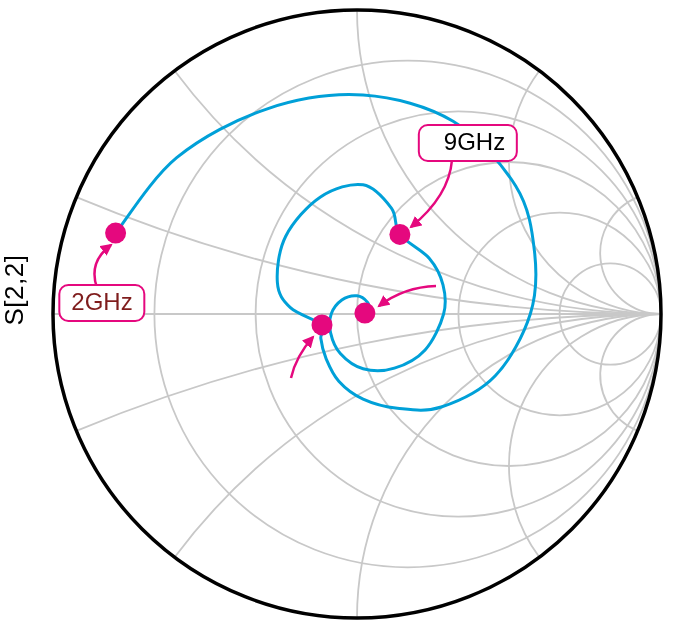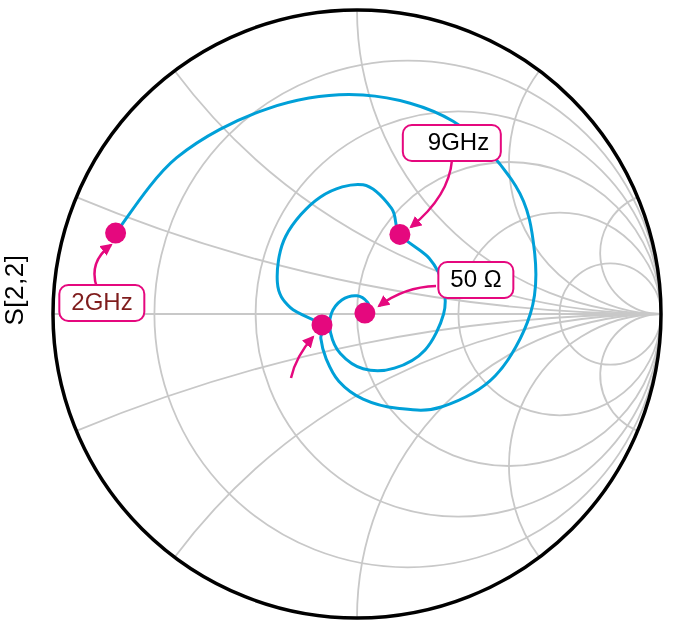--- a/index.html
+++ b/index.html
@@ -63,16 +63,15 @@
         <circle cx="115.6" cy="233.1" r="10.5" fill="#e5087e"></circle>
         <circle cx="322.0" cy="324.9" r="10.5" fill="#e5087e"></circle>
         <circle cx="399.9" cy="234.4" r="10.5" fill="#e5087e"></circle>
         <circle cx="364.9" cy="313.1" r="10.5" fill="#e5087e"></circle>
       </g>
   </svg>
 
   <div class="ylabel" style="left: 14px; top: 290px;">S[2,2]</div>
 
   <div class="ann" style="left: 102px; top: 303px; border-color: rgb(229, 8, 126); background: rgb(255, 255, 255); color: #7f1d1d;">2GHz</div>
-  <div class="ann" style="left: 452px; top: 143px; border-color: rgb(229, 8, 126); background: rgb(255, 255, 255); color: rgb(0, 0, 0); padding-left: 24px;">9GHz</div>
-  <div class="ann" style="left: 476px; top: 280px; border-color: rgb(229, 8, 126); background: rgb(255, 255, 255); color: rgb(0, 0, 0);">50 Ω</div>
+  <div class="ann" style="left: 468px; top: 143px; border-color: rgb(229, 8, 126); background: rgb(255, 255, 255); color: rgb(0, 0, 0); padding-left: 24px;">9GHz</div>
 
 </div>
 
 </body></html>

